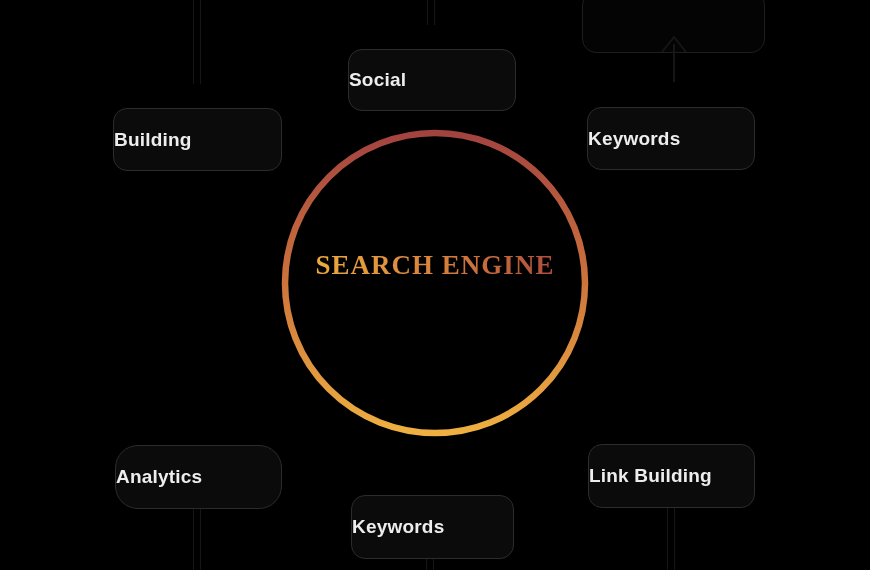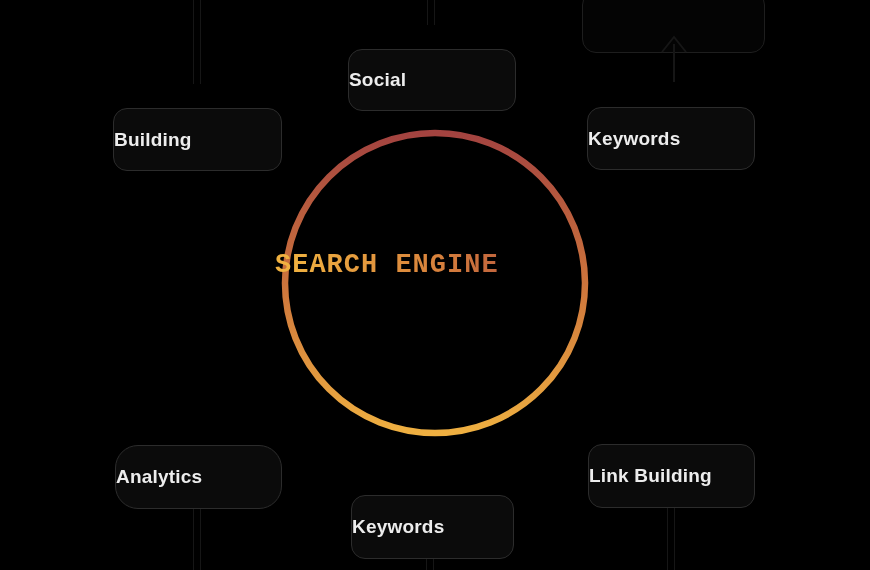--- a/index.html
+++ b/index.html
@@ -35,21 +35,21 @@
     background:#040404;border:1.5px solid #1e1e1e;z-index:1;
   }
   #pipe-content-top{left:193px;top:0;height:84px;}
   #pipe-social-top{left:427px;top:0;height:25px;}
   #pipe-analytics-bottom{left:193px;top:482px;height:88px;}
   #pipe-keywords-bottom{left:426px;top:532px;height:38px;}
   #pipe-link-building-bottom{left:667px;top:481px;height:89px;}
   #ring-svg{position:absolute;left:0;top:0;z-index:2;}
   #center-title{
     position:absolute;left:275px;top:249px;width:320px;z-index:4;
-    font-family:Liberation Mono, monospace;font-weight:bold;
+    text-align:center;font-family:Liberation Serif, serif;font-weight:bold;
     font-size:27px;line-height:33px;letter-spacing:1px;
     background:linear-gradient(97deg,
       var(--grad-l,#f0b140) 6%,
       var(--grad-m,#d8823c) 50%,
       var(--grad-r,#a8453e) 92%);
     -webkit-background-clip:text;background-clip:text;
     color:transparent;
   }
 </style>
 </head>

